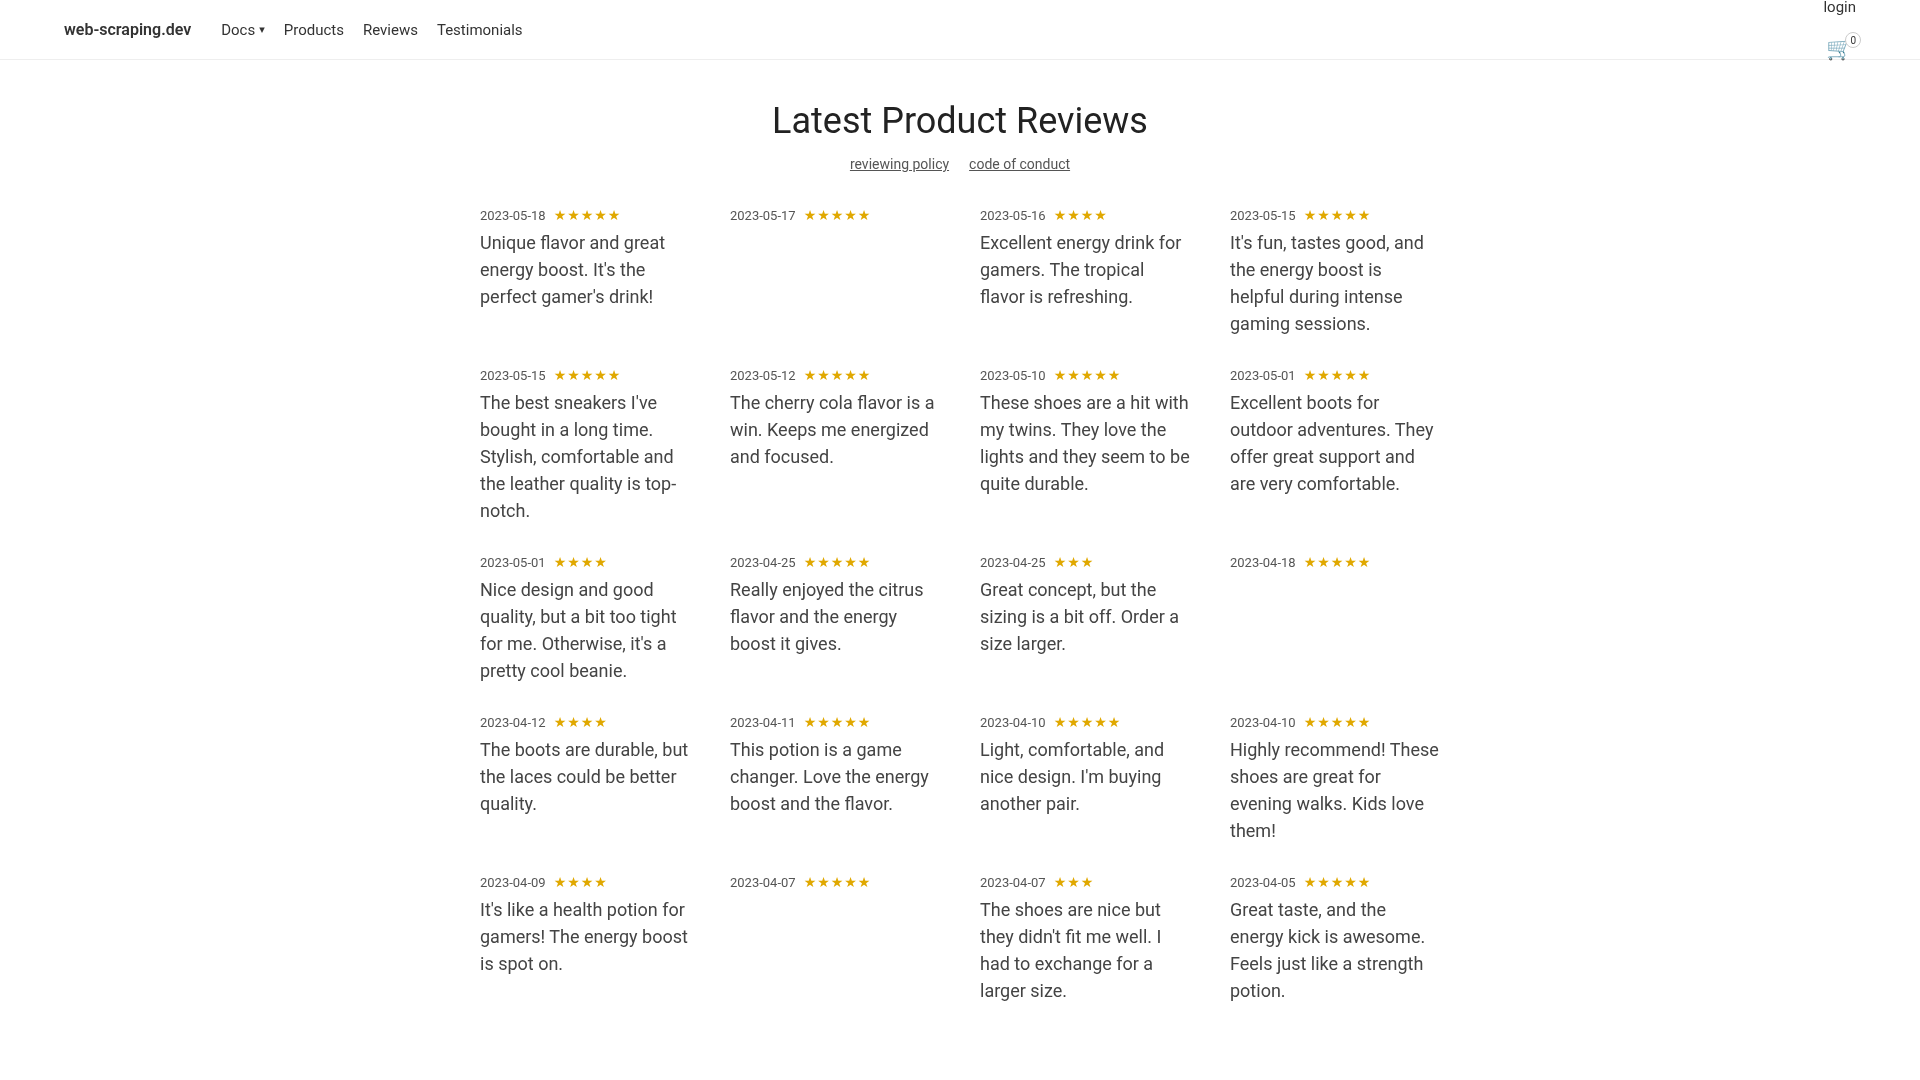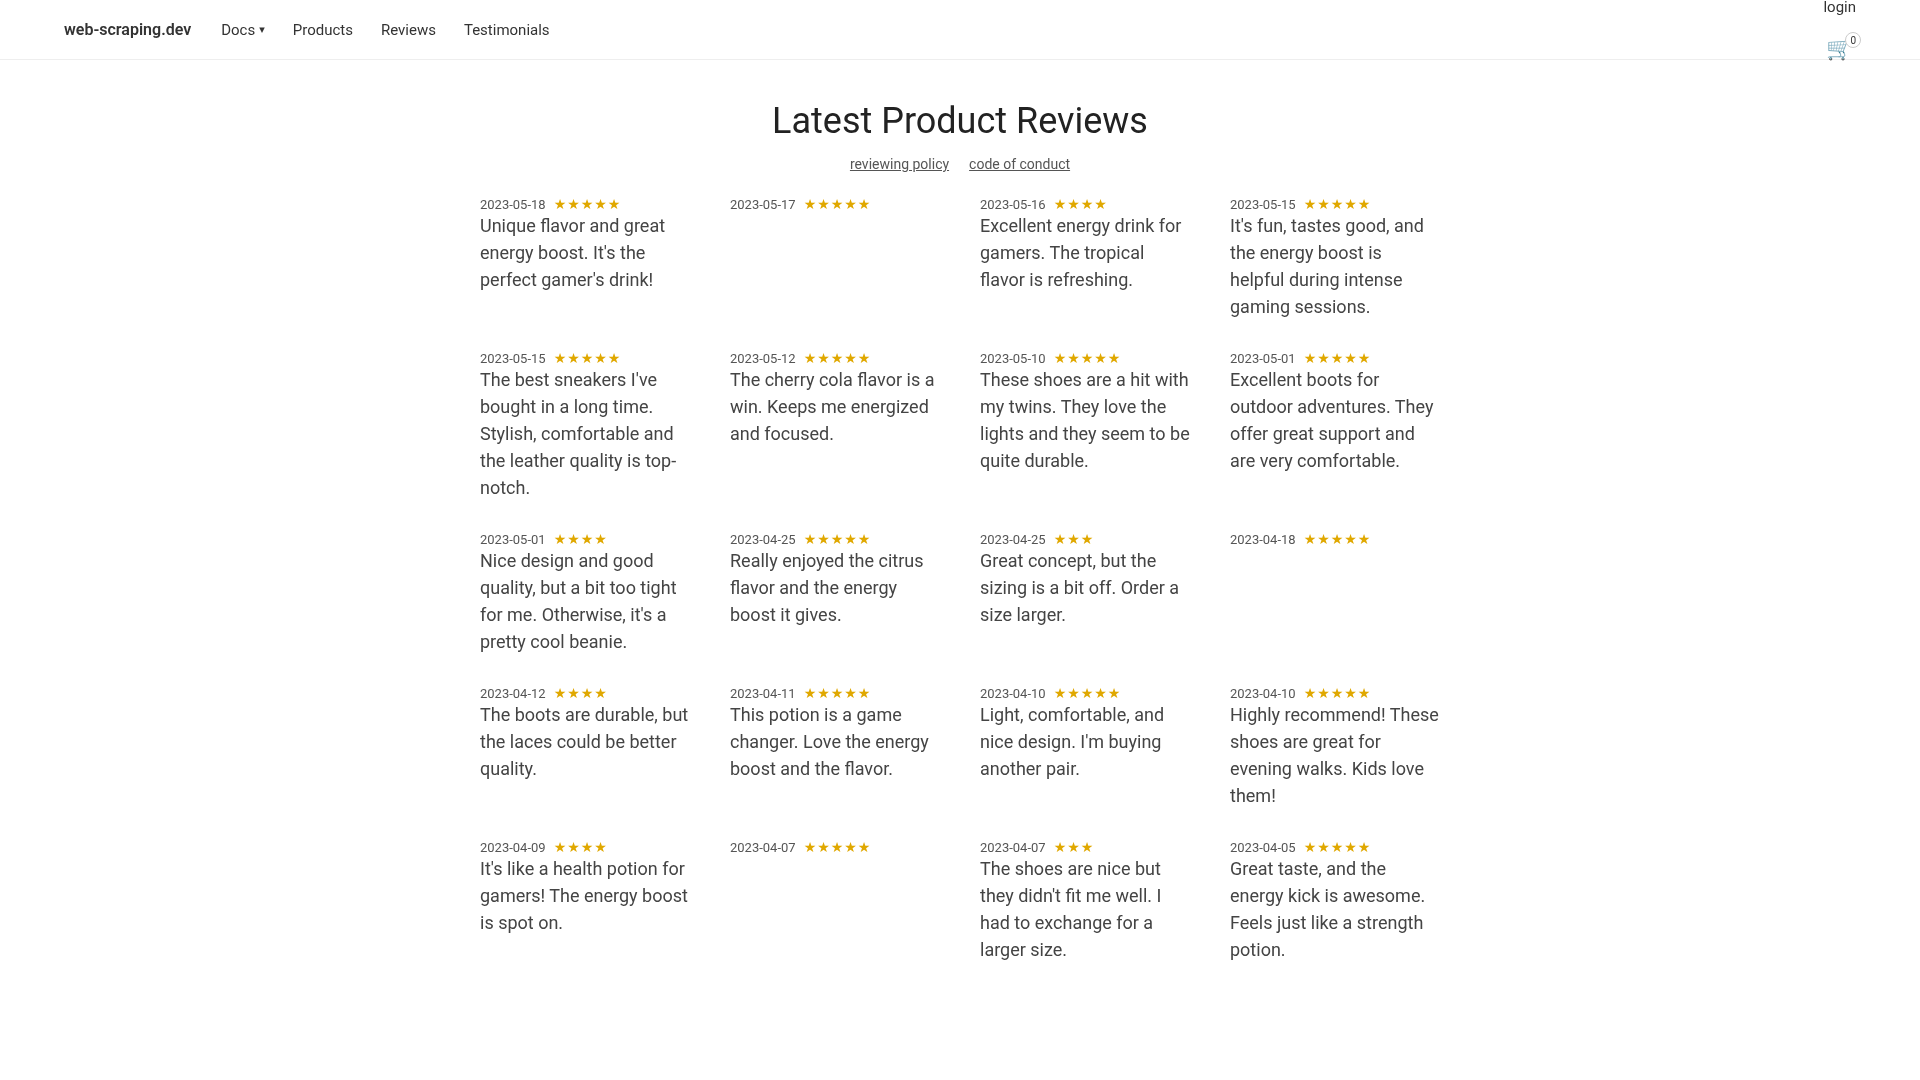--- a/index.html
+++ b/index.html
@@ -16,21 +16,21 @@
     .navbar-brand {
       font-weight: 600;
       font-size: 16px;
       color: #333;
       text-decoration: none;
       margin-right: 30px;
     }
     .navbar-nav {
       display: flex;
       align-items: center;
-      gap: 28px;
+      gap: 19px;
       flex: 1;
     }
     .nav-link {
       color: #333;
       text-decoration: none;
       font-size: 15px;
       cursor: pointer;
     }
     .nav-link-docs {
       display: flex;
@@ -86,38 +86,39 @@
       text-align: center;
       font-size: 36px;
       font-weight: 400;
       color: #222;
       margin-bottom: 14px;
     }
     .page-links {
       display: flex;
       justify-content: center;
       gap: 20px;
-      margin-bottom: 24px;
+      margin-bottom: 35px;
     }
     .page-links a {
       color: #555;
       text-decoration: underline;
       font-size: 14px;
       cursor: pointer;
     }
 
     
     .reviews-grid {
       display: grid;
       grid-template-columns: repeat(4, 1fr);
       gap: 30px 40px;
     }
     .review-card {
       display: flex;
       flex-direction: column;
+      gap: 6px;
     }
     .review-meta {
       display: flex;
       align-items: center;
       gap: 8px;
     }
     .review-date {
       font-size: 13px;
       color: #555;
     }

